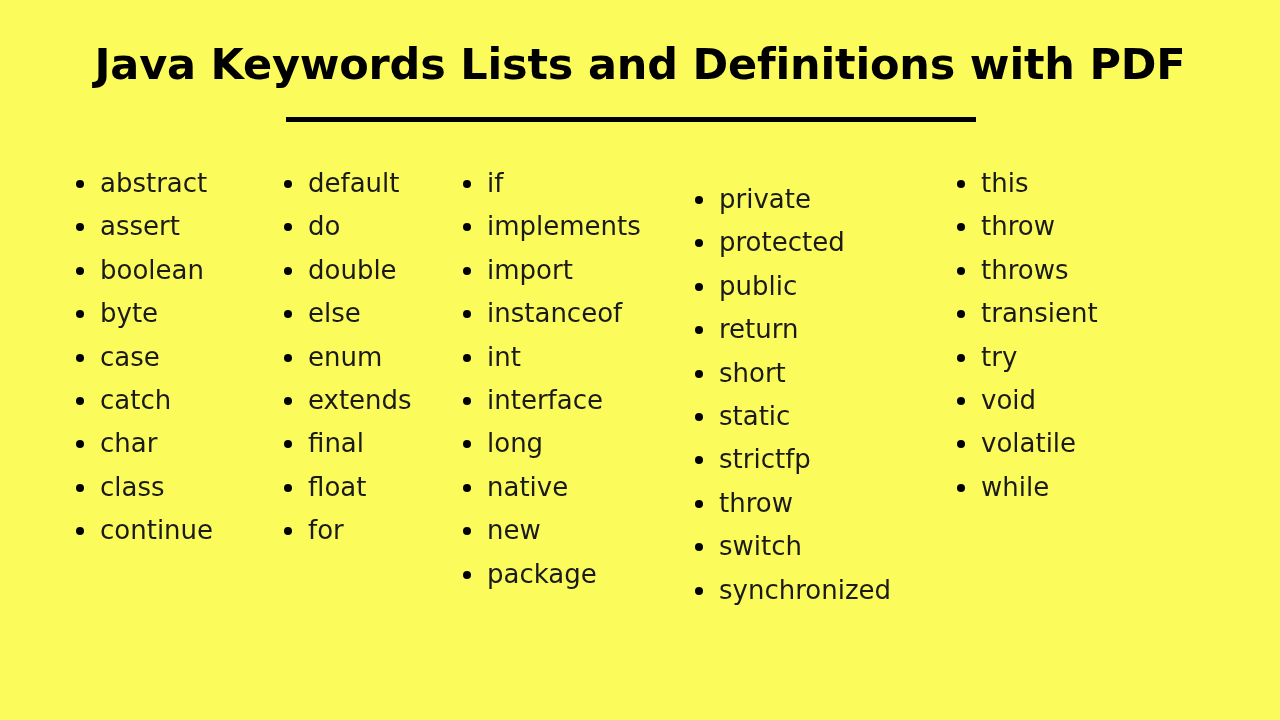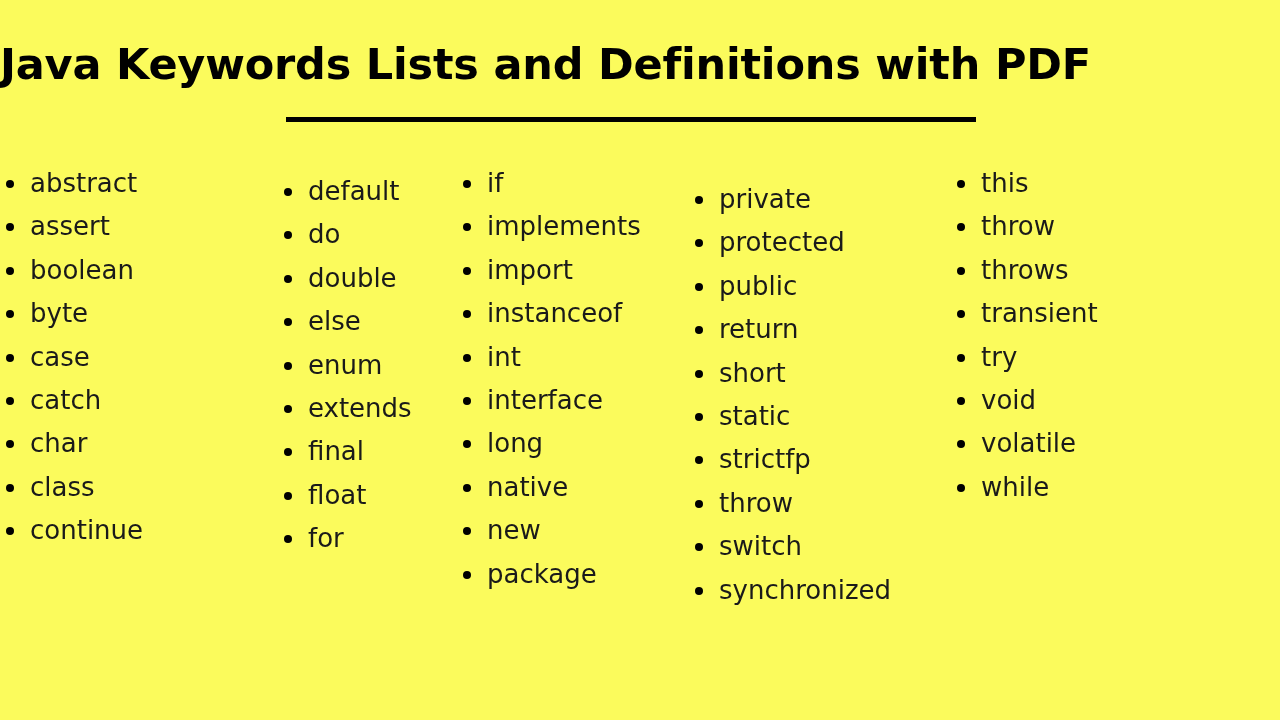--- a/index.html
+++ b/index.html
@@ -18,21 +18,21 @@
     width: 1280px;
     height: 720px;
     background: #FBFB5C;
     box-sizing: border-box;
   }
   .title-block {
     position: absolute;
     top: 38px;
     left: 0;
     width: 1280px;
-    text-align: left;
+    text-align: center;
   }
   .page-title {
     font-family: "DejaVu Sans", sans-serif;
     font-weight: bold;
     font-size: 43px;
     line-height: 52px;
     color: #000000;
     letter-spacing: -0.2px;
     margin: 0;
     white-space: nowrap;
@@ -49,22 +49,22 @@
     position: absolute;
     top: 162px;
     left: 0;
     width: 1280px;
     display: flex;
     align-items: flex-start;
   }
   .kw-column {
     box-sizing: border-box;
   }
-  .kw-column.c0 { width: 240px; }
-  .kw-column.c1 { width: 193px; padding-left: 38px; margin-top: 8px; }
+  .kw-column.c0 { width: 240px; padding-left: 70px; }
+  .kw-column.c1 { width: 193px; padding-left: 38px; }
   .kw-column.c2 { width: 232px; padding-left: 24px; }
   .kw-column.c3 { width: 262px; padding-left: 24px; margin-top: 16px; }
   .kw-column.c4 { width: 253px; padding-left: 24px; }
 
   ul.kw-list {
     list-style: none;
     margin: 0;
     padding: 0;
   }
   li.kw-item {

